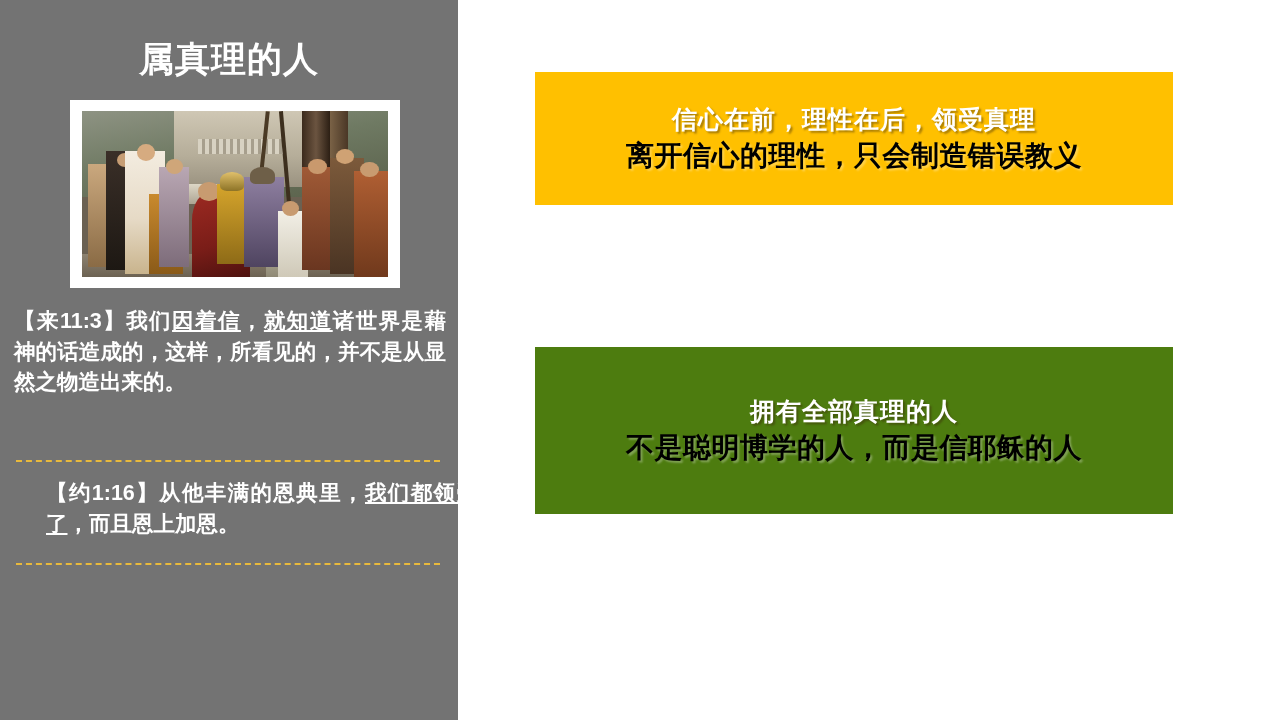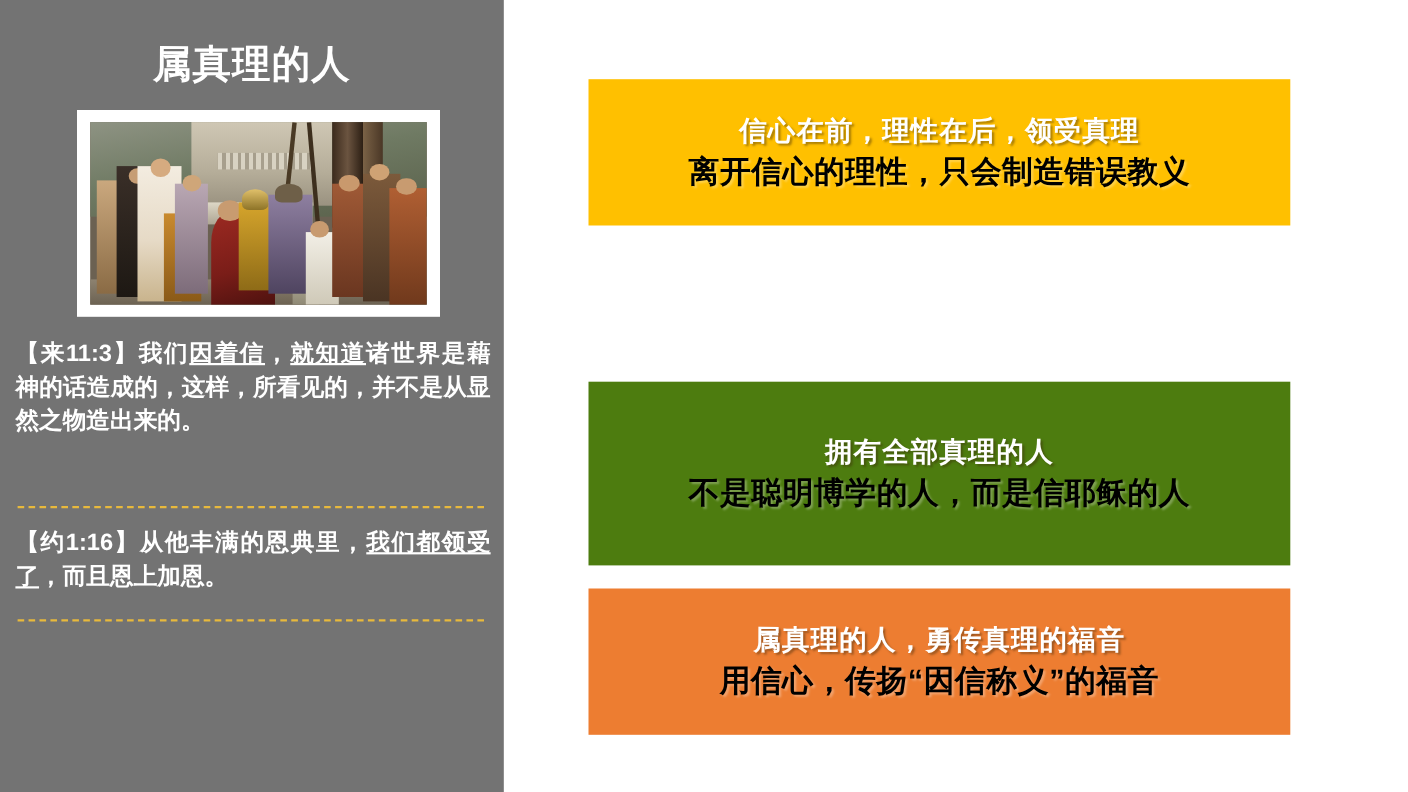--- a/index.html
+++ b/index.html
@@ -94,21 +94,21 @@
   .verse{
     position:absolute;left:14px;width:432px;
     color:#ffffff;
     font-size:21.5px;
     font-weight:bold;
     line-height:1.42;
     text-align:justify;
   }
   .verse .u{text-decoration:underline;text-underline-offset:2px;}
   #verse-0{top:306px;}
-  #verse-1{top:478px;}
+  #verse-1{top:478px;margin-left:32px;}
   #verse-2{top:572px;}
   .divider{
     position:absolute;left:16px;width:424px;height:0;
     border-top:2px dashed #e8b93c;
   }
   #divider-0{top:460px;}
   #divider-1{top:563px;}
 
   
   .panel{
@@ -204,18 +204,14 @@
   <div class="panel" id="panel-0">
     <div class="panel-line1">信心在前，理性在后，领受真理</div>
     <div class="panel-line2">离开信心的理性，只会制造错误教义</div>
   </div>
 
   <div class="panel" id="panel-1">
     <div class="panel-line1">拥有全部真理的人</div>
     <div class="panel-line2">不是聪明博学的人，而是信耶稣的人</div>
   </div>
 
-  <div class="panel" id="panel-2">
-    <div class="panel-line1">属真理的人，勇传真理的福音</div>
-    <div class="panel-line2">用信心，传扬“因信称义”的福音</div>
-  </div>
 
 </div>
 
 </body></html>

